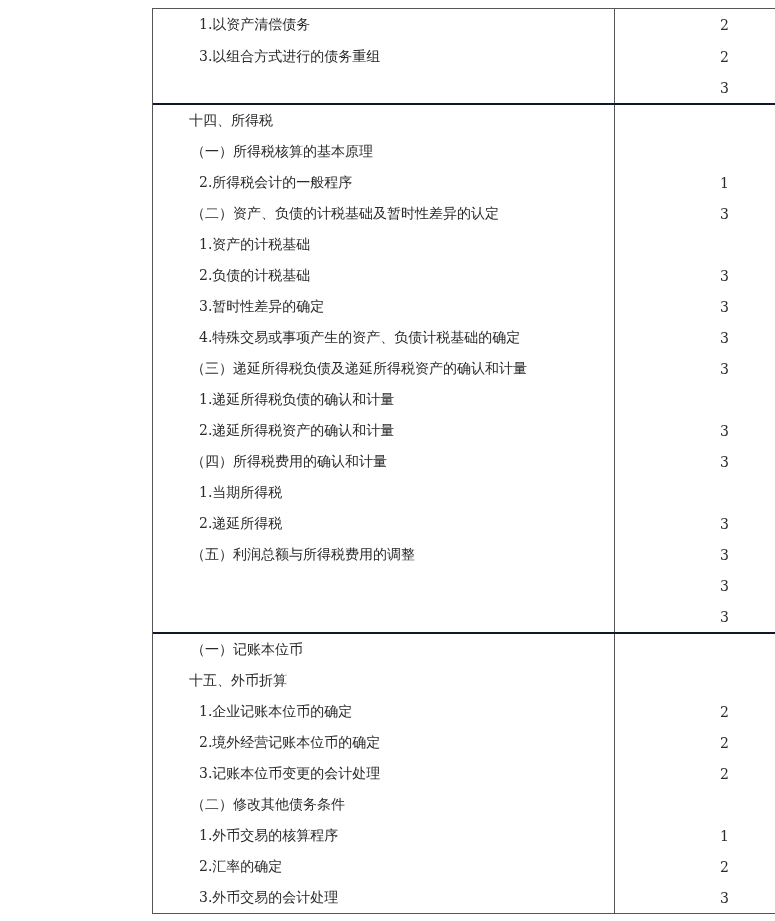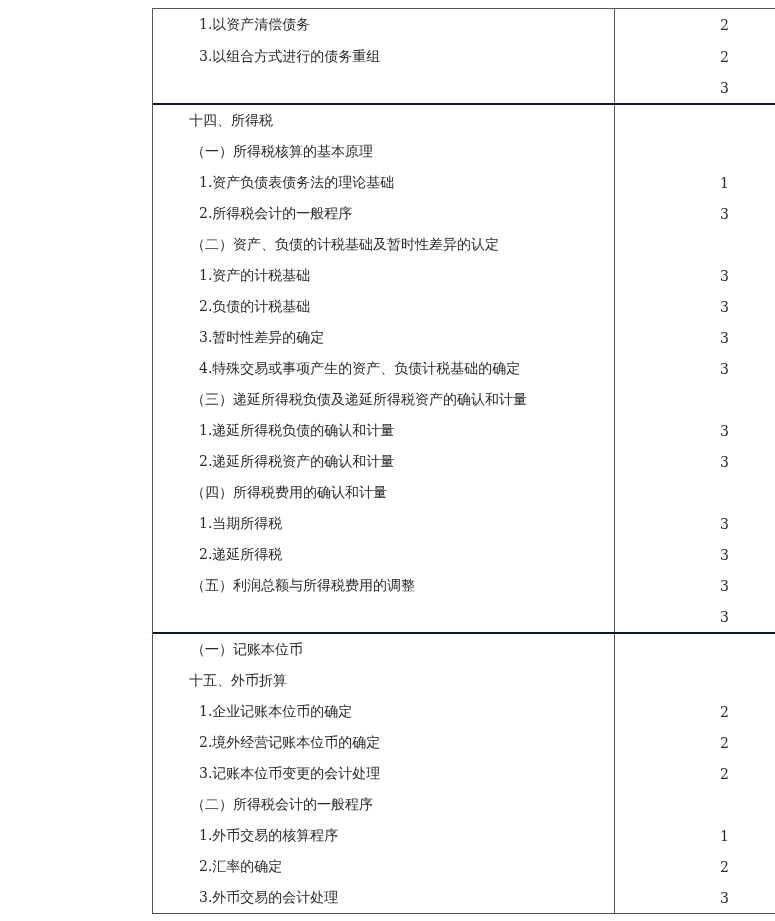--- a/index.html
+++ b/index.html
@@ -71,21 +71,20 @@
       <div class="row">2</div>
       <div class="row">2</div>
       <div class="row">3</div>
     </div>
   </div>
 
   <div class="section">
     <div class="col-text">
       <div class="row level-chapter">十四、所得税</div>
       <div class="row level-sub">（一）所得税核算的基本原理</div>
-      <div class="row level-item">1.资产负债表债务法的理论基础</div>
       <div class="row level-item">2.所得税会计的一般程序</div>
       <div class="row level-sub">（二）资产、负债的计税基础及暂时性差异的认定</div>
       <div class="row level-item">1.资产的计税基础</div>
       <div class="row level-item">2.负债的计税基础</div>
       <div class="row level-item">3.暂时性差异的确定</div>
       <div class="row level-item">4.特殊交易或事项产生的资产、负债计税基础的确定</div>
       <div class="row level-sub">（三）递延所得税负债及递延所得税资产的确认和计量</div>
       <div class="row level-item">1.递延所得税负债的确认和计量</div>
       <div class="row level-item">2.递延所得税资产的确认和计量</div>
       <div class="row level-sub">（四）所得税费用的确认和计量</div>
@@ -114,21 +113,21 @@
     </div>
   </div>
 
   <div class="section">
     <div class="col-text">
       <div class="row level-sub">（一）记账本位币</div>
       <div class="row level-chapter">十五、外币折算</div>
       <div class="row level-item">1.企业记账本位币的确定</div>
       <div class="row level-item">2.境外经营记账本位币的确定</div>
       <div class="row level-item">3.记账本位币变更的会计处理</div>
-      <div class="row level-sub">（二）所得税会计的一般程序</div>
+      <div class="row level-sub">（二）修改其他债务条件</div>
       <div class="row level-item">1.外币交易的核算程序</div>
       <div class="row level-item">2.汇率的确定</div>
       <div class="row level-item">3.外币交易的会计处理</div>
     </div>
     <div class="col-hours">
       <div class="row"></div>
       <div class="row"></div>
       <div class="row">2</div>
       <div class="row">2</div>
       <div class="row">2</div>

